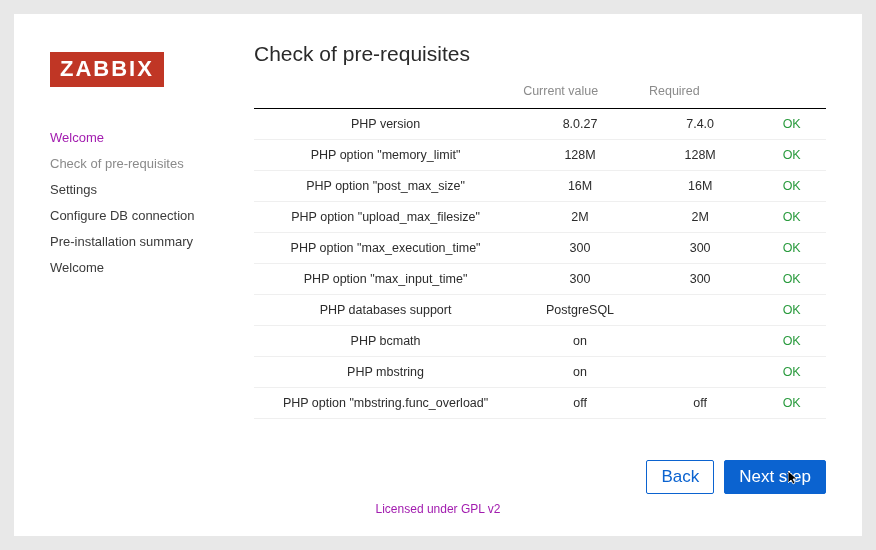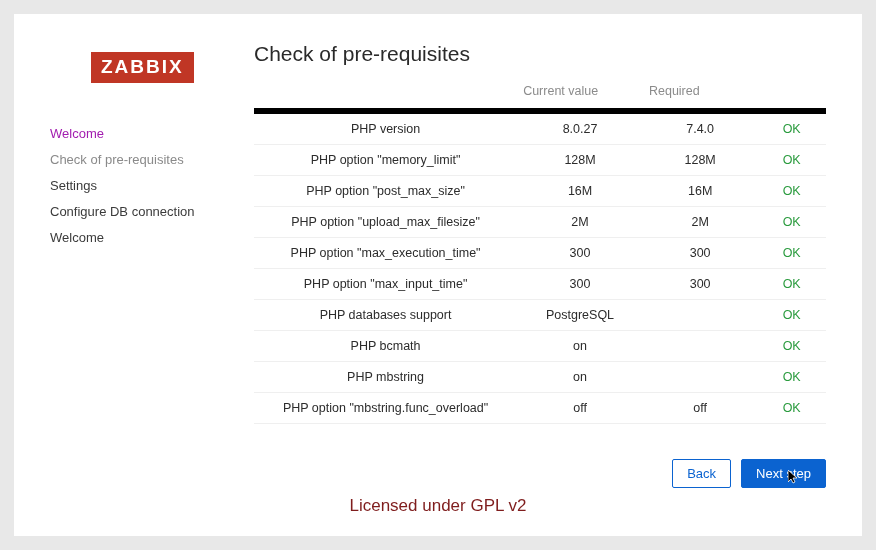--- a/index.html
+++ b/index.html
@@ -29,26 +29,25 @@
     .left {
       width: 198px;
       flex-shrink: 0;
       padding-top: 10px;
     }
     .logo {
       background: #c03625;
       color: #fff;
       font-weight: 700;
       letter-spacing: 2px;
-      font-size: 19px;
+      font-size: 22px;
       padding: 4px 10px 5px 10px;
       display: inline-block;
       font-family: Arial, sans-serif;
       margin-bottom: 38px;
-      margin-left: 41px;
     }
     .nav { }
     .nav-item {
       color: #3b3b3b;
       padding: 5px 0 6px 0;
       font-size: 13px;
       cursor: default;
       position: relative;
     }
     .nav-item.muted {
@@ -89,21 +88,21 @@
     table {
       width: 100%;
       border-collapse: collapse;
       font-size: 12.5px;
     }
     thead th {
       text-align: left;
       font-weight: 400;
       color: #8b8b8b;
       padding: 8px 6px 10px 6px;
-      border-bottom: 6px solid #000000;
+      border-bottom: 1px solid #000000;
       margin-top: 7px;
     }
     thead th:first-child { width: 46%; }
     thead th:nth-child(2) { width: 22%; }
     thead th:nth-child(3) { width: 20%; }
     thead th:last-child { width: 12%; text-align: right; }
     tbody td {
       padding: 8px 6px 8px 6px;
       border-bottom: 1px solid #efefef;
       color: #2c2c2c;
@@ -119,21 +118,21 @@
       left: 0; right: 0; bottom: 0; height: 14px;
       background: linear-gradient(to bottom, rgba(255,255,255,0), #fff);
     }
     .buttons {
       display: flex;
       justify-content: flex-end;
       gap: 10px;
       padding: 14px 0 8px 0;
     }
     .btn {
-      font-size: 13px;
+      font-size: 17px;
       padding: 6px 14px;
       border-radius: 2px;
       cursor: pointer;
       position: relative;
     }
     .btn-secondary {
       background: #fff;
       color: #0b63d0;
       border: 1px solid #0b63d0;
     }
@@ -145,38 +144,39 @@
     .cursor-arrow {
       position: absolute;
       right: 26px;
       top: 10px;
       font-size: 12px;
       color: #111;
       pointer-events: none;
     }
     .footer {
       text-align: center;
-      font-size: 17px;
-      color: #7f1d1d;
+      font-size: 12px;
+      color: #a21caf;
       padding-bottom: 2px;
     }
   </style>
 </head>
 <body>
 
 <div class="page">
   <div class="columns">
 
     <div class="left">
       <div class="logo">ZABBIX</div>
       <div class="nav" id="nav">
           <div class="nav-item muted">Welcome</div>
           <div class="nav-item active">Check of pre-requisites</div>
           <div class="nav-item">Settings</div>
           <div class="nav-item">Configure DB connection</div>
+          <div class="nav-item">Pre-installation summary</div>
           <div class="nav-item">Welcome</div>
         </div>
     </div>
 
     <div class="right">
       <div class="title">Check of pre-requisites</div>
 
       <div class="table-wrap">
         <table>
           <thead>

